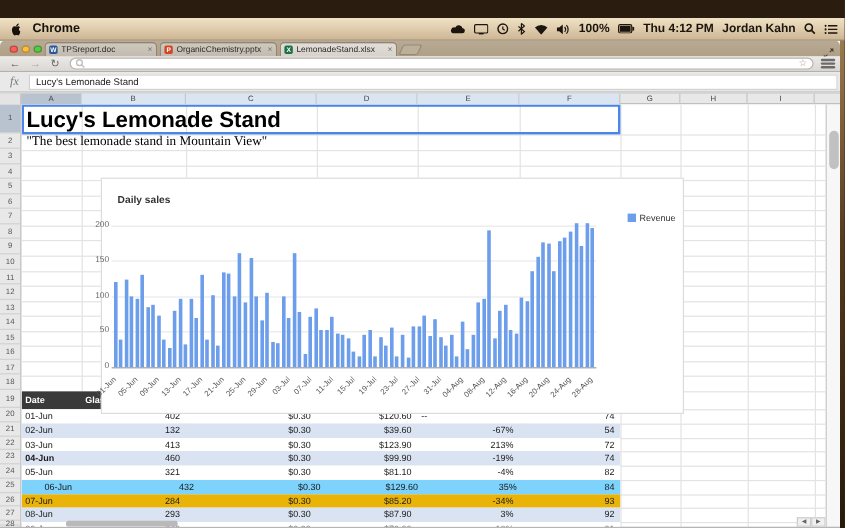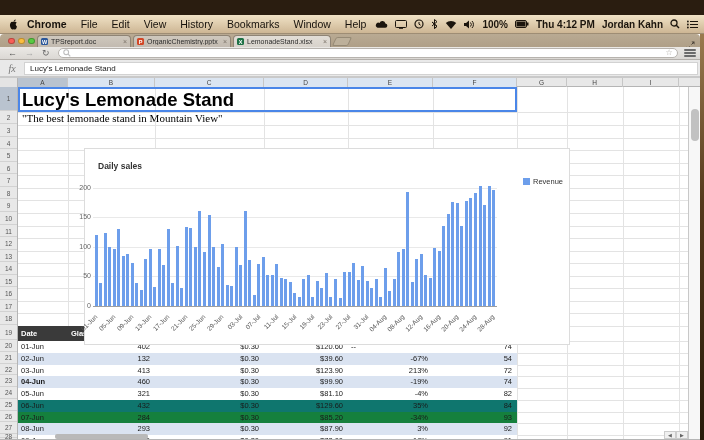--- a/index.html
+++ b/index.html
@@ -135,29 +135,20 @@
 
 <div id="screen">
 
   <div id="menubar">
     <span id="apple-logo">
       <svg width="10" height="11" viewBox="0 0 9 11">
           <path fill="#17120c" d="M5.6 1.4c.4-.5 1-.9 1.6-.9 0 .6-.2 1.2-.6 1.6-.4.5-1 .9-1.6.8-.1-.6.2-1.1.6-1.5zM8 9c-.3.7-.8 1.5-1.4 1.5-.5 0-.7-.3-1.4-.3s-.9.3-1.4.3C3.2 10.5 2.6 9.7 2.2 9 1.4 7.5 1.1 5.2 2 3.9c.4-.7 1.1-1.1 1.7-1.1.6 0 1 .3 1.4.3.4 0 .9-.3 1.5-.3.6 0 1.2.3 1.6 1-1.4.8-1.2 2.8.2 3.4-.1.6-.3 1.2-.4 1.8z"></path>
         </svg>
     </span>
     <span class="mapp">Chrome</span>
-    <span id="menu-items" style="display:flex;">
-        <span class="mitem">File</span>
-        <span class="mitem">Edit</span>
-        <span class="mitem">View</span>
-        <span class="mitem">History</span>
-        <span class="mitem">Bookmarks</span>
-        <span class="mitem">Window</span>
-        <span class="mitem">Help</span>
-      </span>
     <div id="mb-right">
       <span>
           <svg width="13" height="9" viewBox="0 0 13 9">
             <path fill="#1b150d" d="M10.4 3.6A3.1 3.1 0 0 0 4.5 2.9 2.4 2.4 0 0 0 2.5 7.8h7.6a2.1 2.1 0 0 0 .3-4.2z"></path>
           </svg>
         </span>
       <span>
           <svg width="12" height="9" viewBox="0 0 12 9">
             <rect x="0.5" y="0.5" width="11" height="7" rx="1" fill="none" stroke="#1b150d"></rect>
             <rect x="4" y="7.5" width="4" height="1.3" fill="#1b150d"></rect>
@@ -495,29 +486,29 @@
             <div class="tcell r" style="width: 84px;">74</div>
           </div>
           <div class="trow data" style="background: rgb(255, 255, 255);">
             <div class="tcell l" style="width: 50px;">05-Jun</div>
             <div class="tcell r" style="width: 87px;">321</div>
             <div class="tcell r" style="width: 109px;">$0.30</div>
             <div class="tcell r" style="width: 84px;">$81.10</div>
             <div class="tcell r" style="width: 85px;">-4%</div>
             <div class="tcell r" style="width: 84px;">82</div>
           </div>
-          <div class="trow data" style="background: #0f766e;">
+          <div class="trow data" style="background: #7dd3fc; padding-left: 16px;">
             <div class="tcell l" style="width: 50px;">06-Jun</div>
             <div class="tcell r" style="width: 87px;">432</div>
             <div class="tcell r" style="width: 109px;">$0.30</div>
             <div class="tcell r" style="width: 84px;">$129.60</div>
             <div class="tcell r" style="width: 85px;">35%</div>
             <div class="tcell r" style="width: 84px;">84</div>
           </div>
-          <div class="trow data" style="background: #15803d;">
+          <div class="trow data" style="background: #eab308;">
             <div class="tcell l" style="width: 50px;">07-Jun</div>
             <div class="tcell r" style="width: 87px;">284</div>
             <div class="tcell r" style="width: 109px;">$0.30</div>
             <div class="tcell r" style="width: 84px;">$85.20</div>
             <div class="tcell r" style="width: 85px;">-34%</div>
             <div class="tcell r" style="width: 84px;">93</div>
           </div>
           <div class="trow data" style="background: rgb(218, 227, 241);">
             <div class="tcell l" style="width: 50px;">08-Jun</div>
             <div class="tcell r" style="width: 87px;">293</div>

